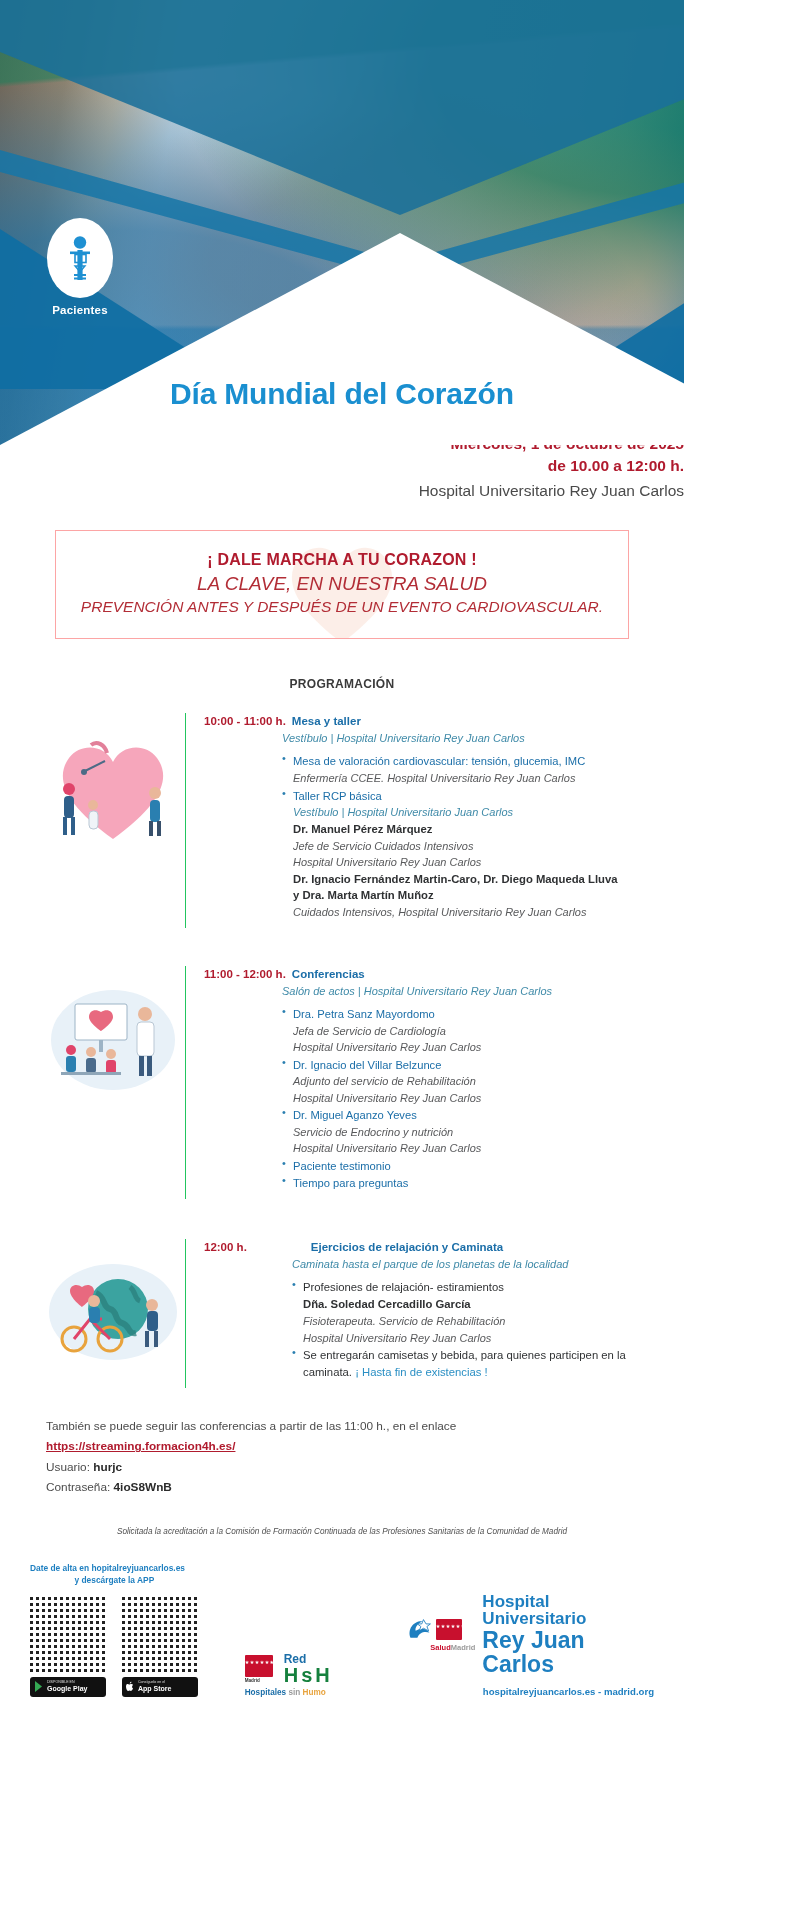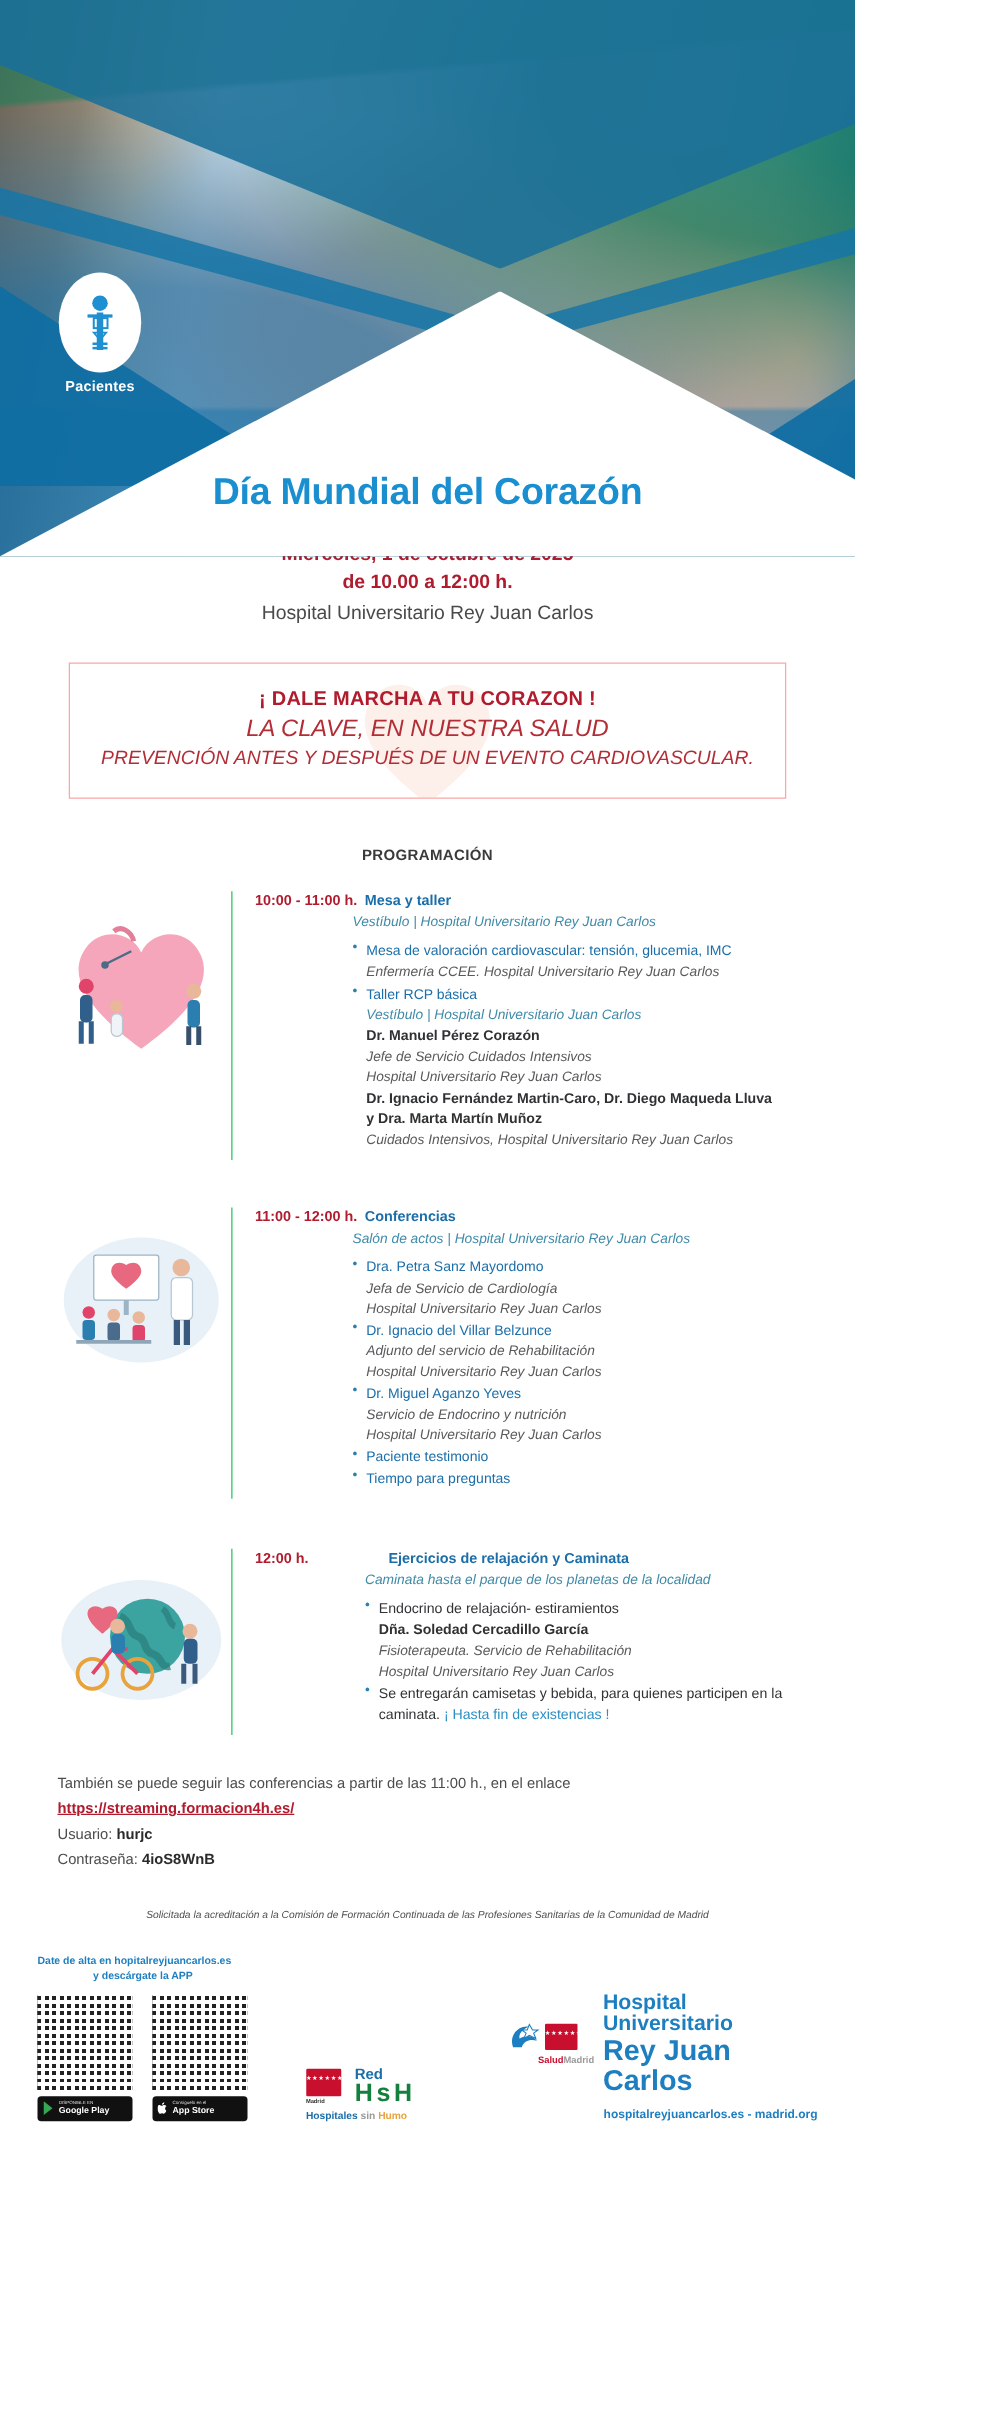--- a/index.html
+++ b/index.html
@@ -51,21 +51,21 @@
 
   
   .badge{position:absolute;left:47px;top:218px;width:66px;text-align:center;z-index:6;}
   .badge-circle{width:66px;height:80px;border-radius:50%;background:#fff;
     display:flex;align-items:center;justify-content:center;}
   .badge-label{margin-top:6px;font-size:11.5px;font-weight:700;color:#ffffff;letter-spacing:.2px;}
 
   
   .title{position:relative;z-index:5;text-align:center;color:#1a8fd0;
     font-size:30px;font-weight:700;letter-spacing:-.2px;margin-top:-68px;}
-  .when{text-align:center;margin-top:22px;}
+  .when{text-align:right;margin-top:22px;}
   .when .l1,.when .l2{color:#b01b2e;font-weight:700;font-size:15.5px;line-height:1.45;}
   .when .l3{color:#4a4a4a;font-size:15.5px;line-height:1.5;margin-top:1px;}
 
   
   .slogan{position:relative;margin:28px 55px 0 55px;border:1px solid #fca5a5;padding:20px 12px 22px;
     text-align:center;overflow:hidden;}
   .slogan-heart{position:absolute;left:50%;top:8px;transform:translateX(-50%);opacity:.22;}
   .slogan .s1{position:relative;color:#b01b2e;font-weight:700;font-size:16px;letter-spacing:.2px;}
   .slogan .s2{position:relative;color:#b22d36;font-style:italic;font-size:19px;margin-top:4px;}
   .slogan .s3{position:relative;color:#b22d36;font-style:italic;font-size:15.5px;margin-top:3px;}
@@ -214,21 +214,21 @@
       </div>
       <div class="b-place">Vestíbulo | Hospital Universitario Rey Juan Carlos</div>
       <ul class="items">
         <li>
           <div class="t-blue">Mesa de valoración cardiovascular: tensión, glucemia, IMC</div>
           <div class="t-gray-i">Enfermería CCEE. Hospital Universitario Rey Juan  Carlos</div>
         </li>
         <li>
           <div class="t-blue">Taller RCP básica</div>
           <div class="t-gray-i" style="color:#3f8aa8">Vestíbulo | Hospital Universitario Juan Carlos</div>
-          <div class="t-dark">Dr. Manuel Pérez Corazón</div>
+          <div class="t-dark">Dr. Manuel Pérez Márquez</div>
           <div class="t-gray-i">Jefe de Servicio Cuidados Intensivos</div>
           <div class="t-gray-i">Hospital Universitario Rey Juan  Carlos</div>
           <div class="t-dark">Dr. Ignacio Fernández Martin-Caro, Dr. Diego Maqueda Lluva</div>
           <div class="t-dark">y Dra. Marta Martín Muñoz</div>
           <div class="t-gray-i">Cuidados Intensivos, Hospital Universitario Rey Juan  Carlos</div>
         </li>
       </ul>
     </div>
   </div>
 
@@ -302,21 +302,21 @@
         <rect x="110" y="74" width="4" height="16" fill="#3a5a7d"></rect>
       </svg>
     </div>
     <div class="block-body">
       <div class="b-head">
         <span class="b-time">12:00 h.</span><span class="b-name" style="margin-left:64px">Ejercicios de relajación y Caminata</span>
       </div>
       <div class="b-place wide">Caminata hasta el parque de los planetas de la localidad</div>
       <ul class="items wide">
         <li>
-          <div class="t-plain">Endocrino de relajación- estiramientos</div>
+          <div class="t-plain">Profesiones de relajación- estiramientos</div>
           <div class="t-dark">Dña. Soledad Cercadillo García</div>
           <div class="t-gray-i">Fisioterapeuta. Servicio de Rehabilitación</div>
           <div class="t-gray-i">Hospital Universitario Rey Juan  Carlos</div>
         </li>
         <li>
           <div class="t-plain">Se entregarán camisetas y bebida, para quienes participen en  la</div>
           <div class="t-plain"><span>caminata. </span><span class="t-hi">¡ Hasta fin de existencias !</span></div>
         </li>
       </ul>
     </div>

